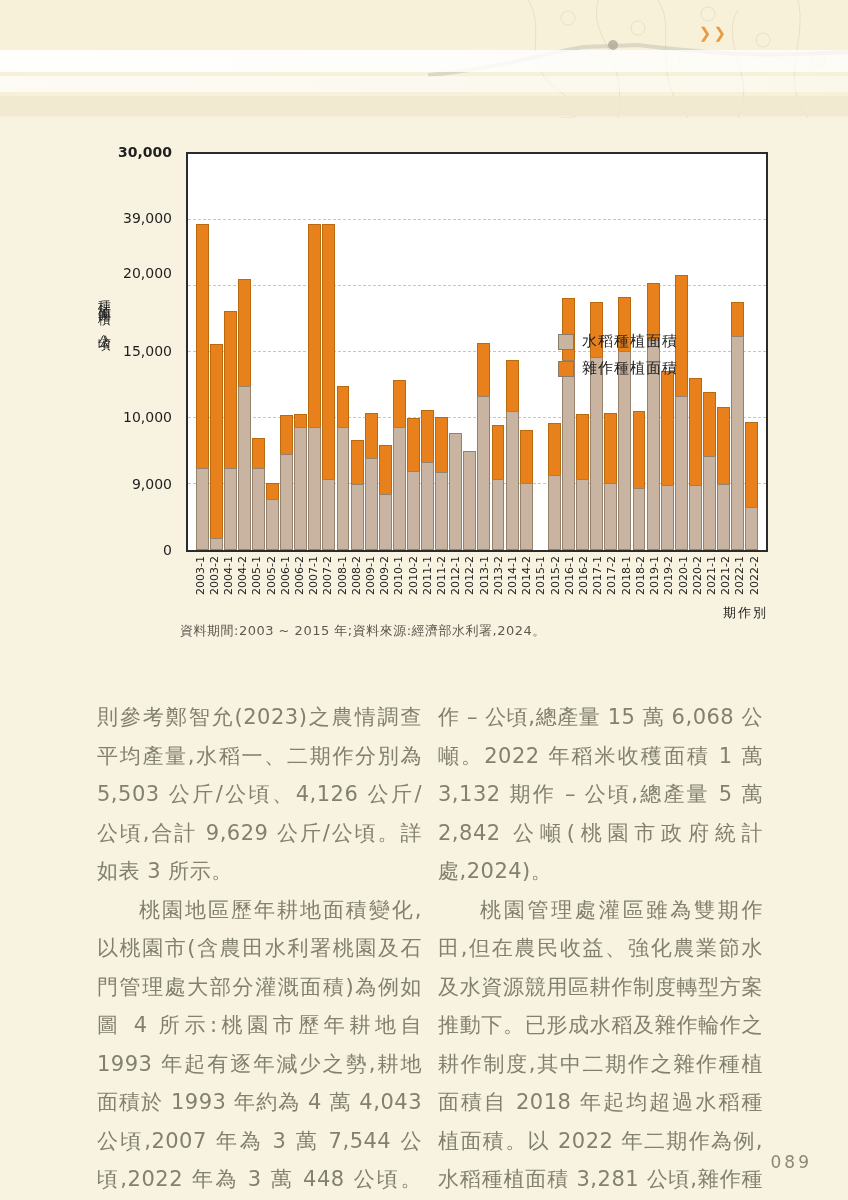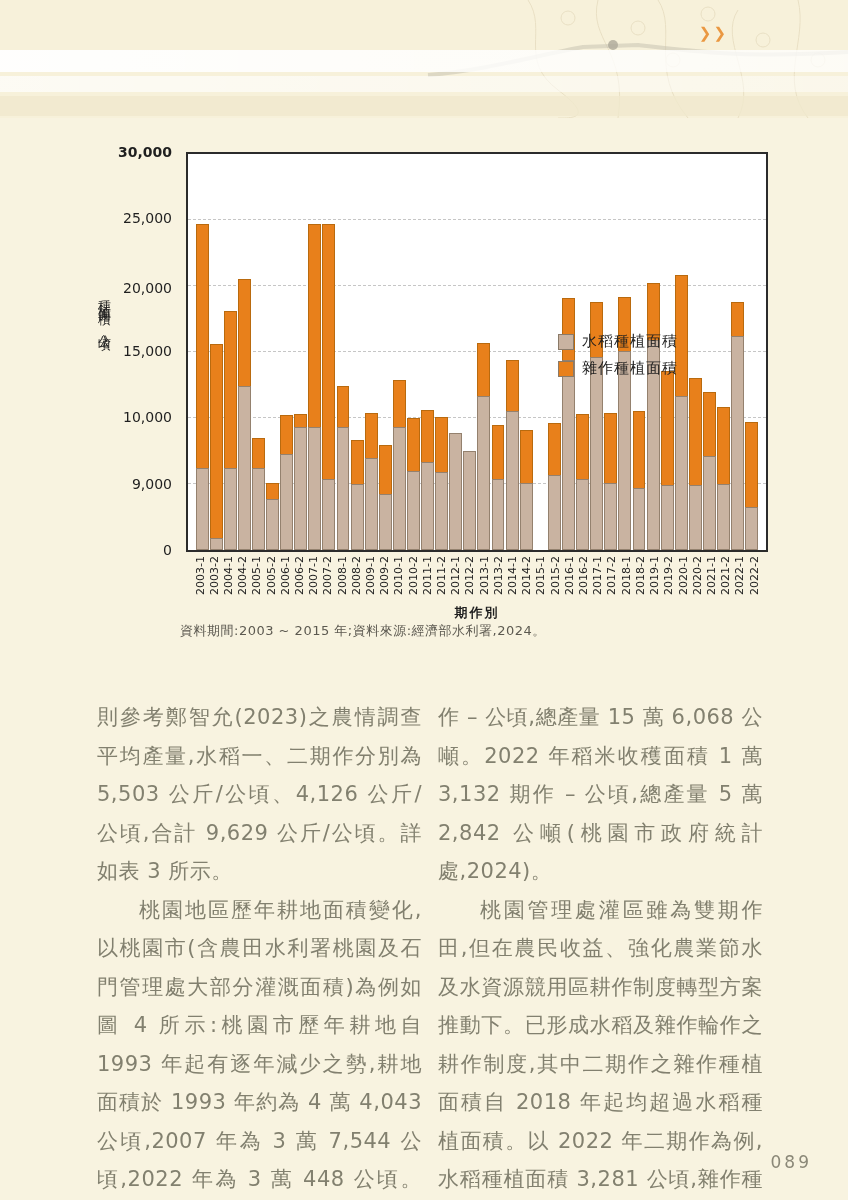--- a/index.html
+++ b/index.html
@@ -21,21 +21,21 @@
   .bars-row{position:absolute;left:0;bottom:0;width:100%;height:100%;display:flex;align-items:flex-end;padding:0 7px;box-sizing:border-box;}
   .bar-slot{flex:1;display:flex;flex-direction:column-reverse;align-items:stretch;height:100%;justify-content:flex-start;padding:0 .6px;box-sizing:border-box;}
   .seg{width:100%;box-sizing:border-box;}
   .seg-rice{background:#c9b3a1;border:1px solid #94816e;}
   .seg-misc{background:#e8801b;border:1px solid #b96a0e;border-bottom:none;}
   .ytick{position:absolute;right:676px;transform:translateY(-50%);font-size:14px;color:#1f1f1f;white-space:nowrap;}
   .ylabel{position:absolute;left:96px;top:290px;writing-mode:vertical-rl;text-orientation:upright;font-size:13px;color:#1f1f1f;letter-spacing:4px;line-height:16px;}
   .xticks-row{position:absolute;left:186px;top:556px;width:582px;display:flex;padding:0 7px;box-sizing:border-box;}
   .xtick{flex:1;display:flex;justify-content:center;}
   .xtick span{writing-mode:vertical-rl;transform:rotate(180deg);font-size:11px;color:#1f1f1f;white-space:nowrap;}
-  .xaxis-title{position:absolute;left:186px;top:604px;width:582px;text-align:center;font-size:13px;font-weight:bold;color:#1f1f1f;letter-spacing:2px;}
+  .xaxis-title{position:absolute;left:186px;top:604px;width:582px;text-align:right;font-size:13px;font-weight:normal;color:#1f1f1f;letter-spacing:2px;}
   .legend{position:absolute;right:88px;top:178px;}
   .legend-row{display:flex;align-items:center;justify-content:flex-end;margin-bottom:8px;}
   .legend-swatch{width:16px;height:16px;margin-right:8px;border:1px solid #8a7a68;box-sizing:border-box;}
   .legend-label{font-size:15px;color:#1f1f1f;letter-spacing:1px;}
 
   
   .caption{position:absolute;left:180px;top:622px;width:600px;}
   .cap-source{font-size:13px;color:#5c5950;letter-spacing:.5px;}
   .cap-title{margin-top:8px;font-size:16px;font-weight:600;color:#45433c;letter-spacing:1px;}
   .cap-title .tri{color:#b5713f;margin-right:2px;font-size:14px;}
@@ -254,22 +254,22 @@
         <span class="legend-label">雜作種植面積</span>
       </div>
     </div>
   </div>
 
   <div id="yticks">
       <div class="ytick" style="top: 550px;">0</div>
       <div class="ytick" style="top: 483.667px;">9,000</div>
       <div class="ytick" style="top: 417.333px;">10,000</div>
       <div class="ytick" style="top: 351px;">15,000</div>
-      <div class="ytick" style="top: 288px; text-align: right;">20,000</div>
-      <div class="ytick" style="top: 218.333px;">25,000</div>
+      <div class="ytick" style="top: 273px; text-align: right;">20,000</div>
+      <div class="ytick" style="top: 218.333px;">39,000</div>
       <div class="ytick" style="top: 152px; font-weight: bold;">30,000</div>
     </div>
   <div class="xticks-row" id="xticks">
       <div class="xtick">
         <span>2003-1</span>
       </div>
       <div class="xtick">
         <span>2003-2</span>
       </div>
       <div class="xtick">

